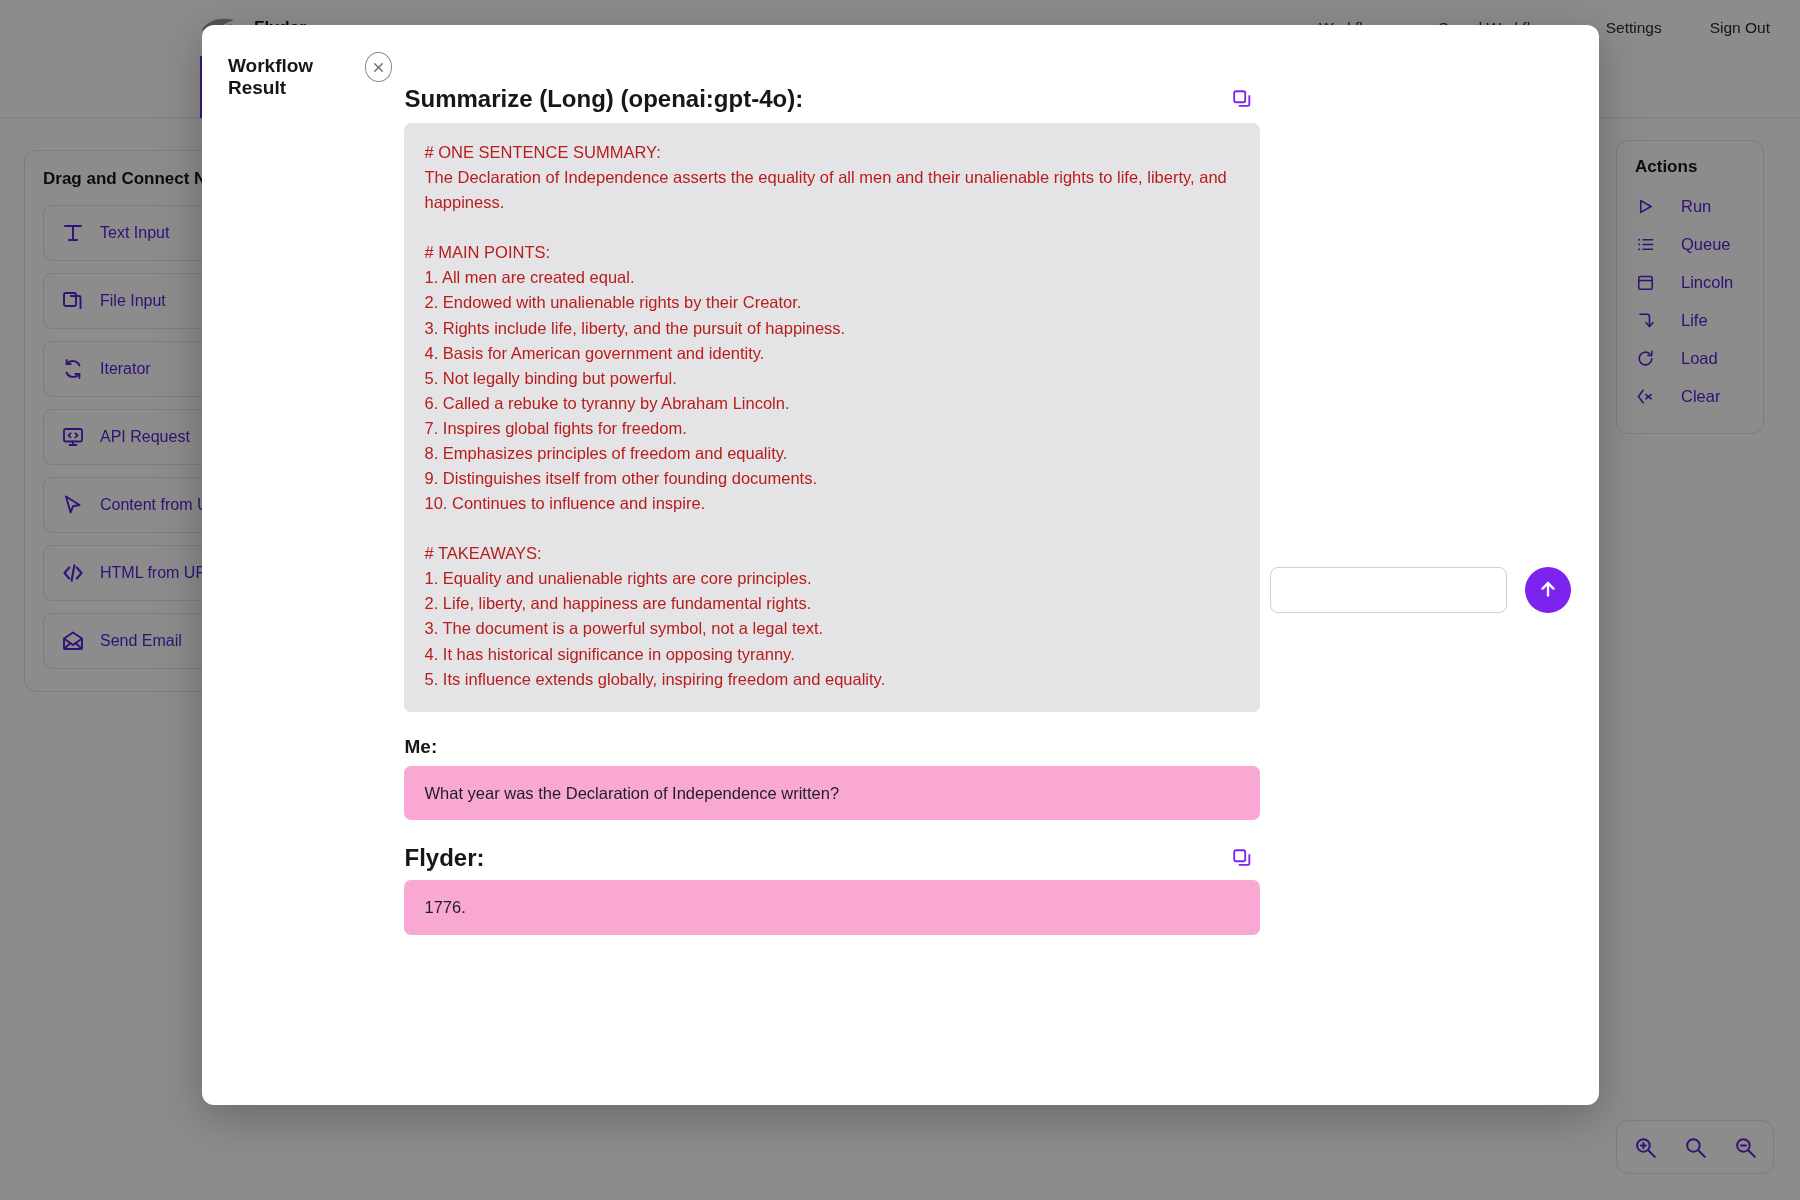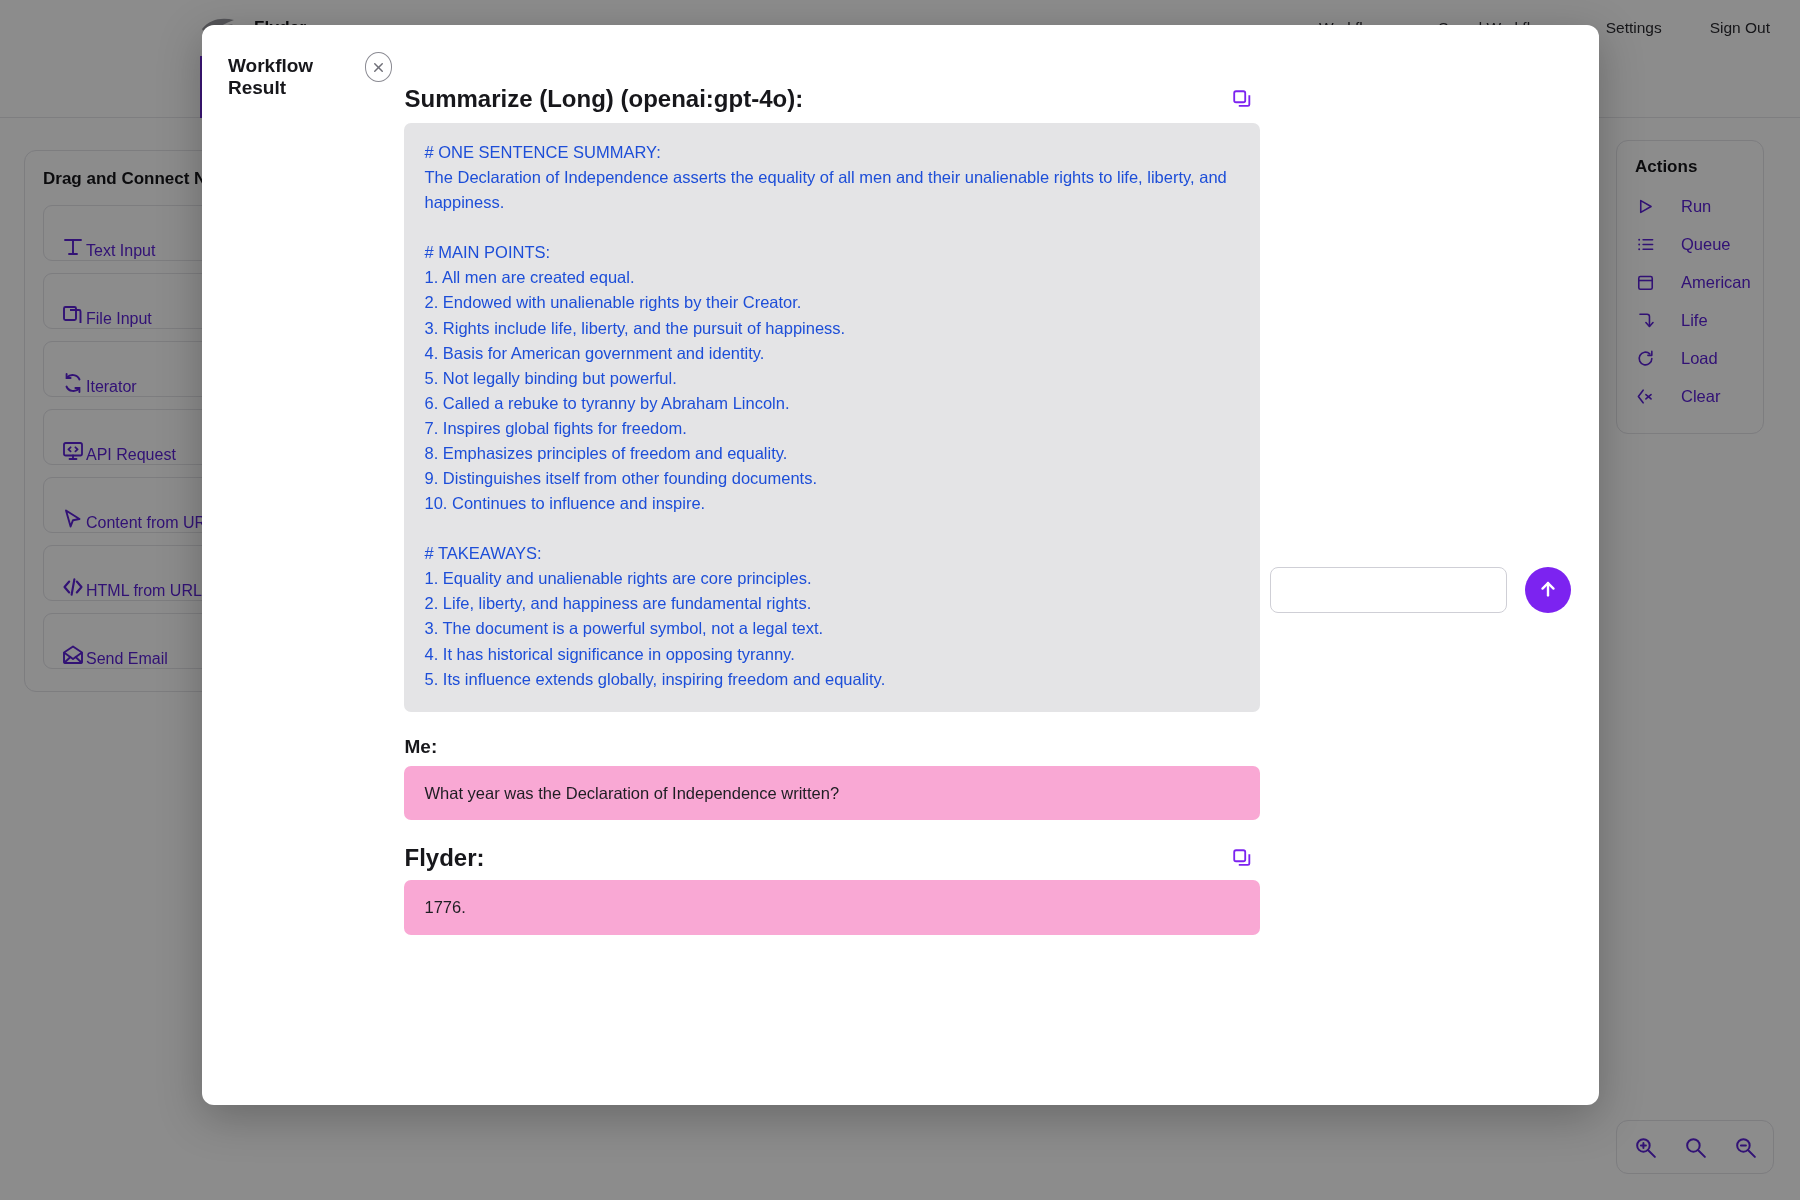--- a/index.html
+++ b/index.html
@@ -90,22 +90,22 @@
   }
   .palette-title {
     font-size: 17px;
     font-weight: 700;
     color: #17171b;
     margin-bottom: 16px;
     white-space: nowrap;
   }
   .palette-item {
     display: flex;
-    align-items: flex-end;
-    gap: 0;
+    align-items: center;
+    gap: 14px;
     height: 56px;
     padding: 0 16px;
     margin-bottom: 12px;
     border: 1px solid #e3e3e8;
     border-radius: 9px;
     background: #ffffff;
   }
   .palette-item:last-child { margin-bottom: 0; }
   .palette-item .pi-icon {
     width: 26px; height: 26px;
@@ -238,21 +238,21 @@
     display: flex; align-items: center; justify-content: center;
     margin-right: 6px;
   }
 
   .result-box {
     background: #e4e4e6;
     border-radius: 7px;
     padding: 17px 20px 20px 20px;
     font-size: 16.5px;
     line-height: 1.52;
-    color: #1d4ed8;
+    color: #b91c1c;
     white-space: pre-wrap;
     word-break: break-word;
   }
 
   .chat-label {
     font-size: 19px;
     font-weight: 700;
     color: #17171b;
     margin: 24px 0 8px 0;
   }
@@ -435,21 +435,21 @@
         <span class="ai-label">Queue</span>
       </div>
 
       <div class="action-item">
         <span class="ai-icon">
           <svg width="19" height="19" viewBox="0 0 24 24" fill="none" stroke="currentColor" stroke-width="2" stroke-linejoin="round">
             <rect x="3.5" y="4.5" width="17" height="16" rx="2"></rect>
             <path d="M3.5 9.5h17"></path>
           </svg>
         </span>
-        <span class="ai-label">American</span>
+        <span class="ai-label">Lincoln</span>
       </div>
 
       <div class="action-item">
         <span class="ai-icon">
           <svg width="19" height="19" viewBox="0 0 24 24" fill="none" stroke="currentColor" stroke-width="2" stroke-linecap="round" stroke-linejoin="round">
             <path d="M5 4h9a3 3 0 0 1 3 3v12"></path>
             <path d="M12.5 14.5 17 19.5 21.5 14.5"></path>
           </svg>
         </span>
         <span class="ai-label">Life</span>

